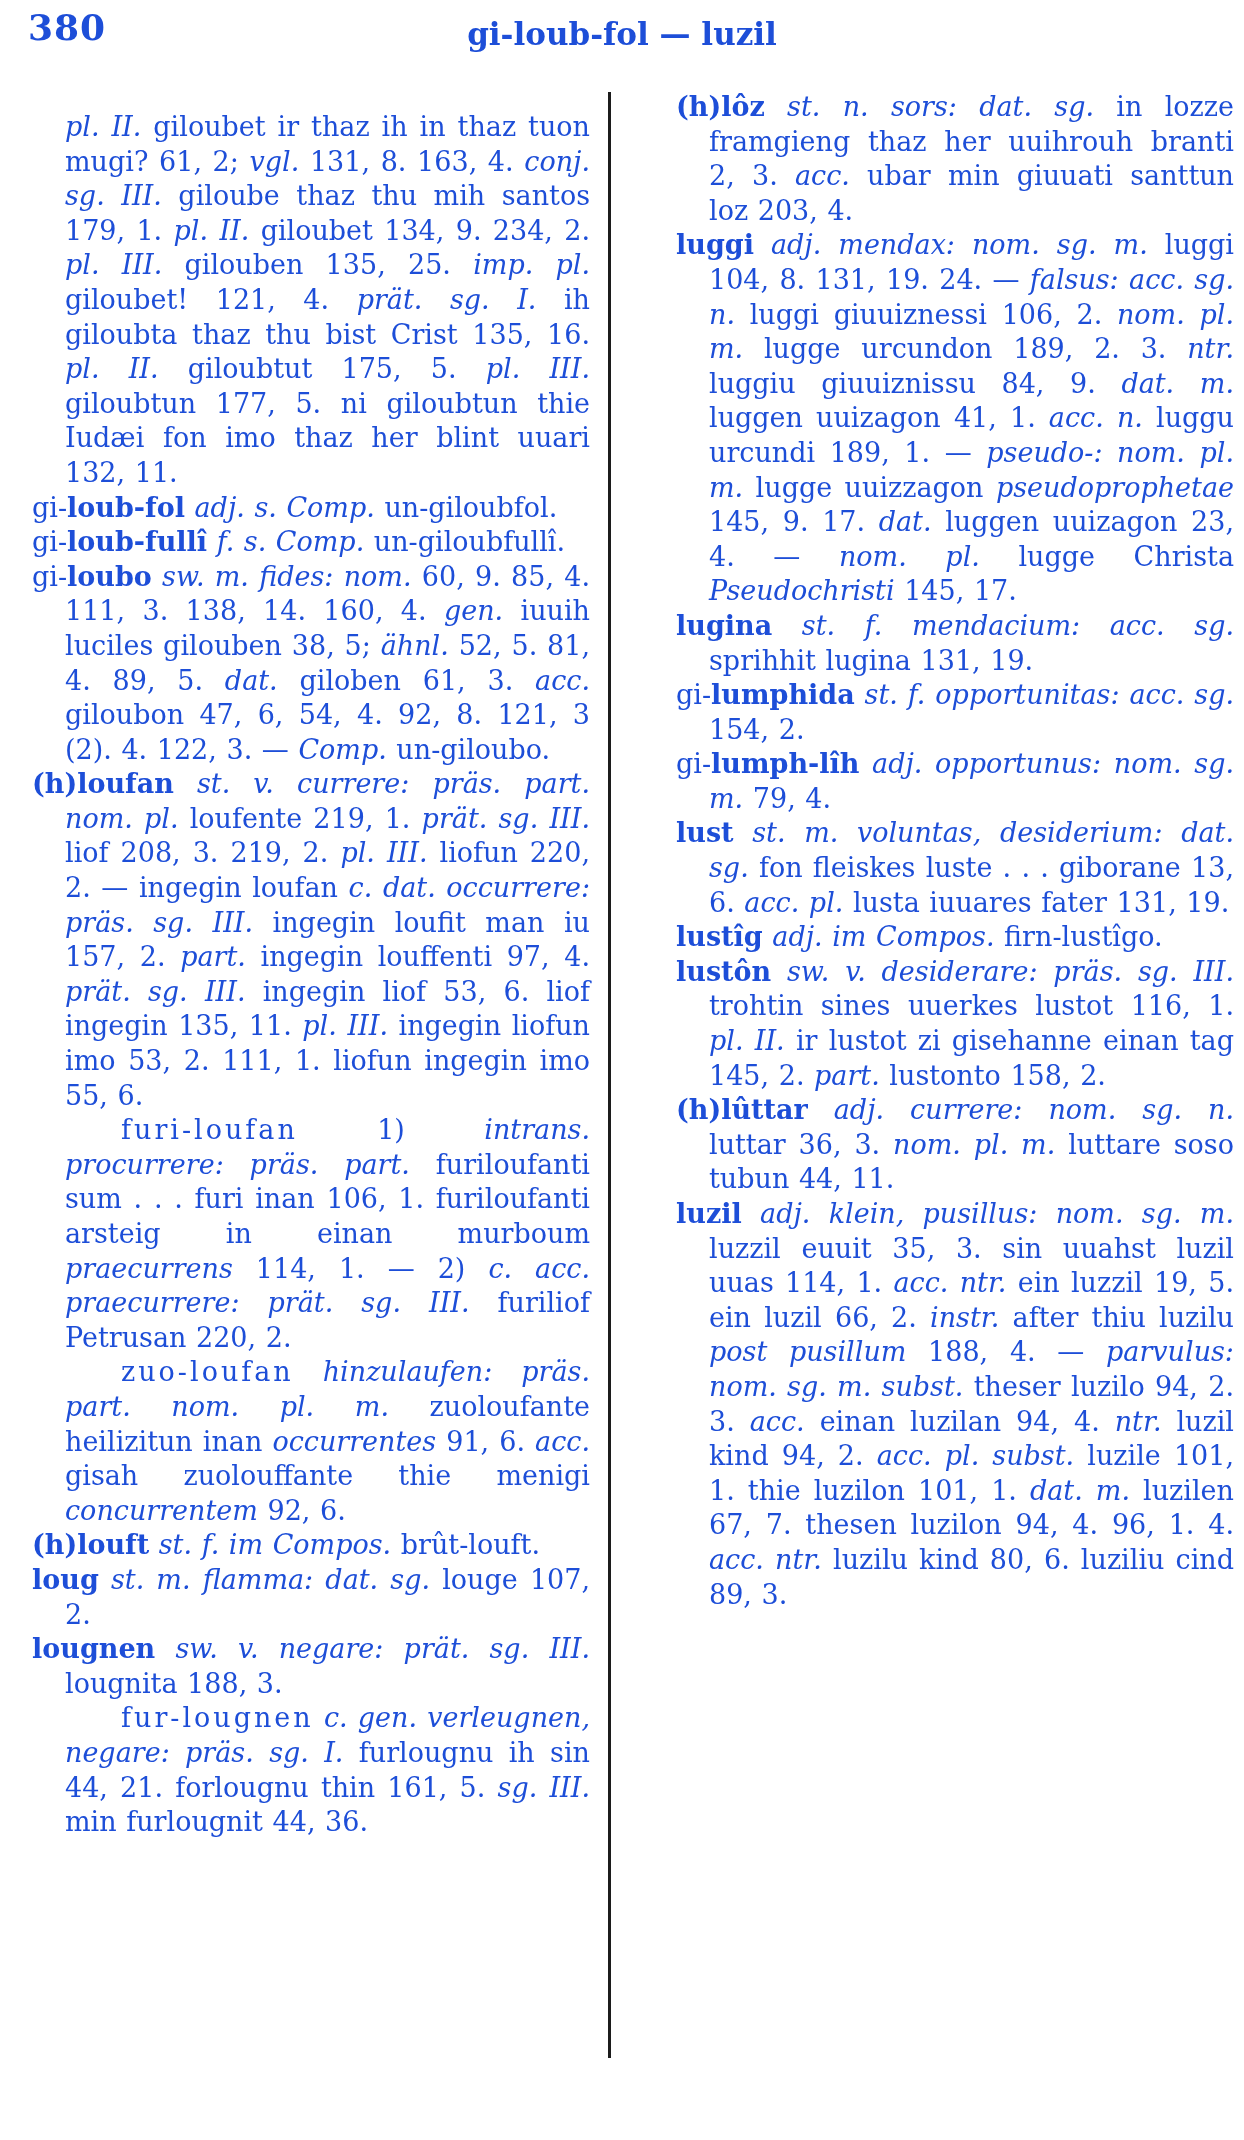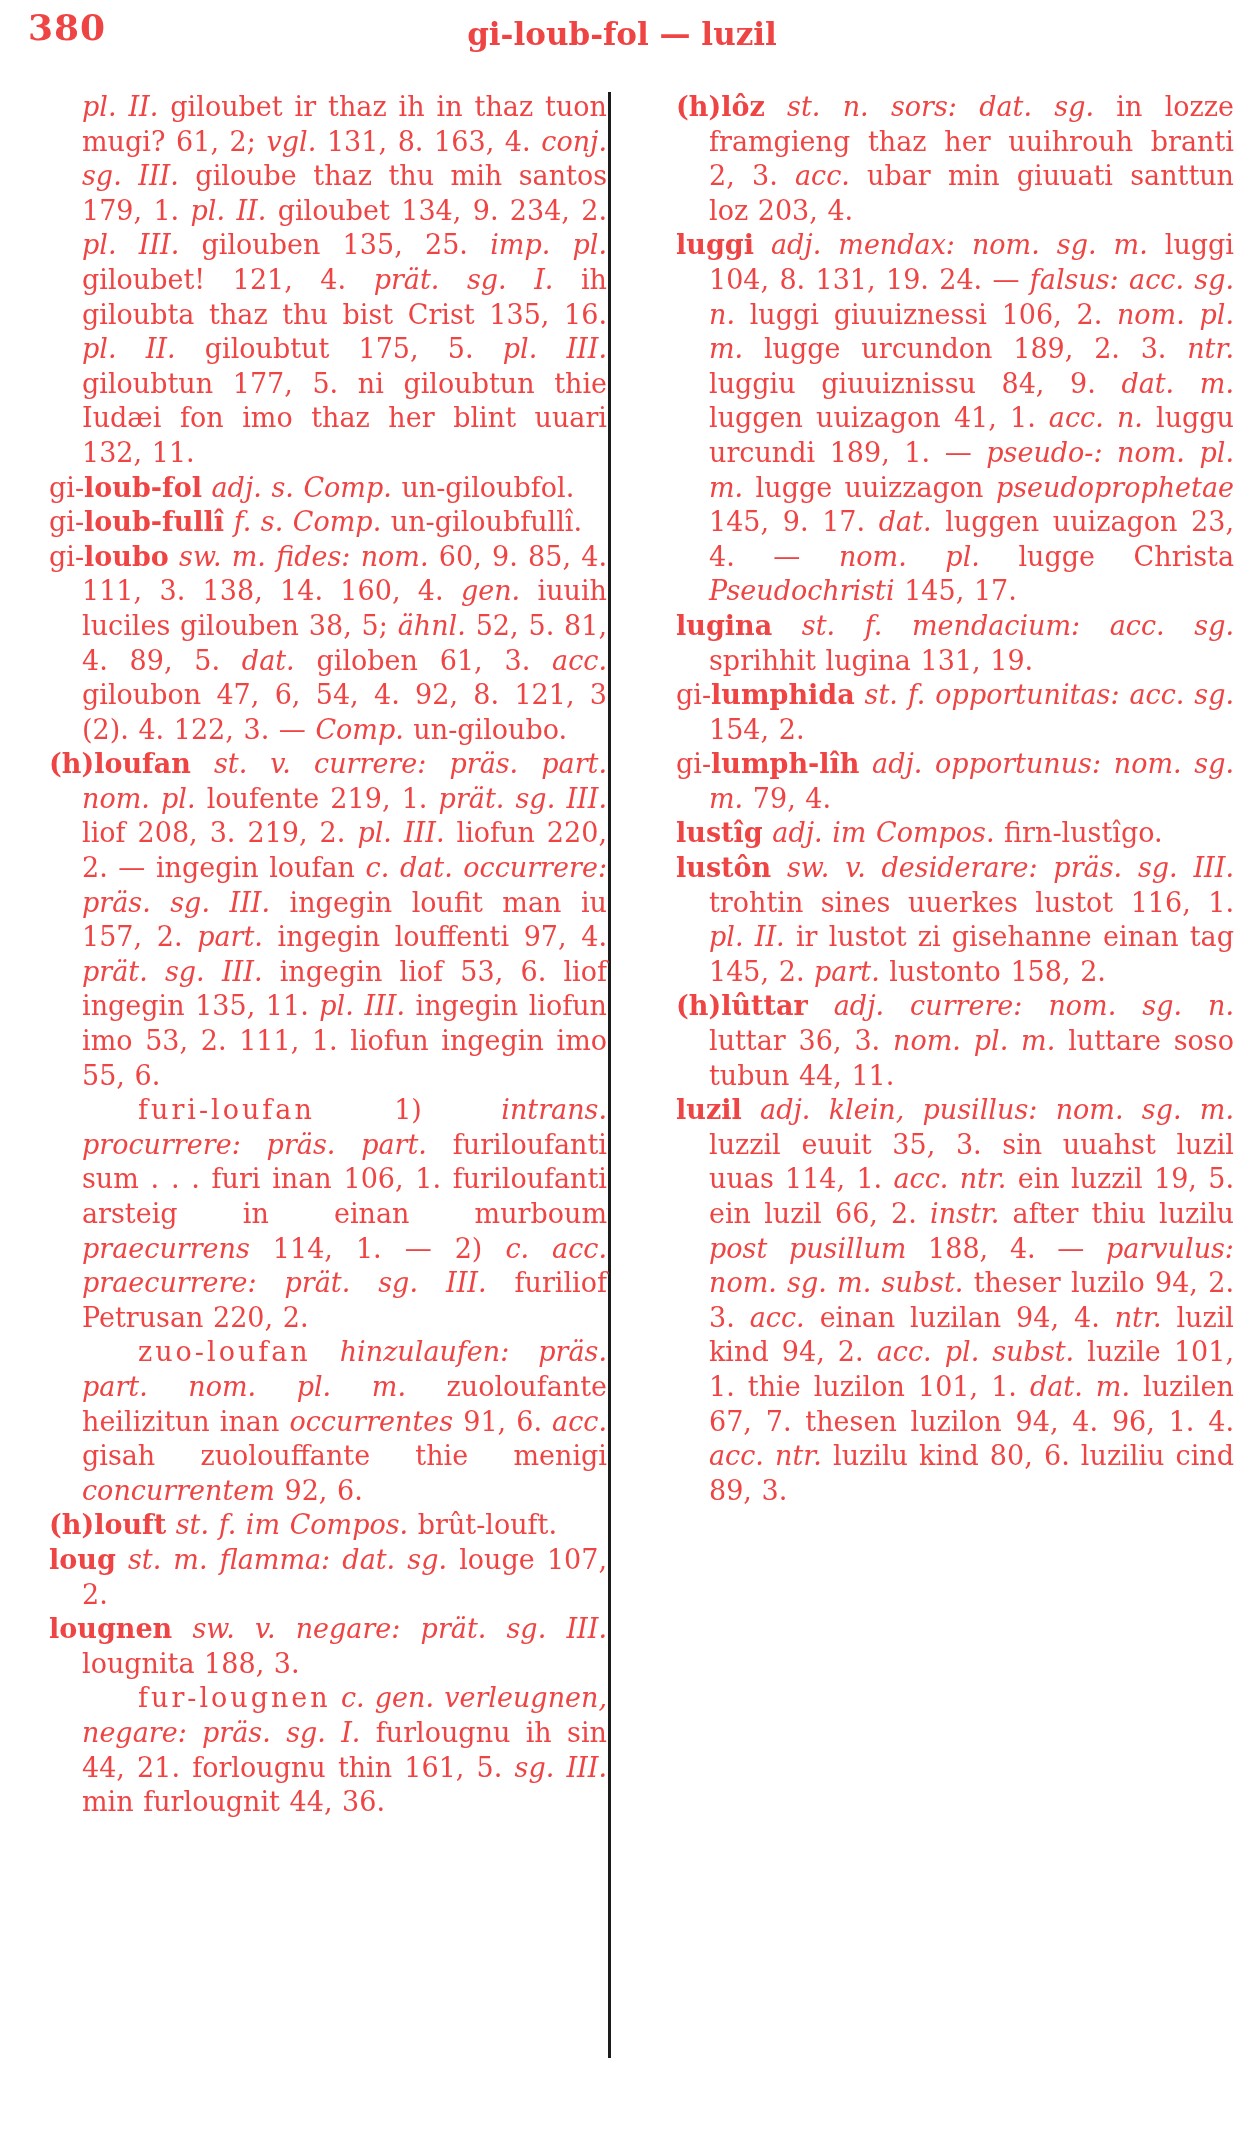--- a/index.html
+++ b/index.html
@@ -5,38 +5,38 @@
   html,body{
     margin:0;padding:0;
     width:1244px;height:2140px;
     background:#ffffff;
     overflow:hidden;
   }
   .page{
     position:relative;
     width:1244px;height:2140px;
     font-family:"DejaVu Serif", serif;
-    color:#ef4444;
+    color:#1d4ed8;
     border-radius:17px;
   }
   .page-number{
     position:absolute;left:28px;top:6px;
     font-size:36px;font-weight:bold;letter-spacing:1px;
   }
   .running-title{
     position:absolute;left:0;top:16px;width:1244px;
     text-align:center;font-size:31px;font-weight:bold;
   }
   .column{
     position:absolute;top:90px;width:558px;
     font-size:27px;line-height:34.6px;
     text-align:justify;
     word-spacing:1px;
   }
-  .col-left{left:49px;}
+  .col-left{left:32px;margin-top:20px;}
   .col-right{left:676px;}
   .divider{
     position:absolute;left:608px;top:92px;
     width:3px;height:1966px;background:#1c1c1c;
   }
   p.para{margin:0;padding-left:33px;text-indent:0;}
   p.entry{text-indent:-33px;}
   p.sub{text-indent:56px;}
   .s-r{font-style:normal;font-weight:normal;}
   .s-b{font-weight:bold;}
@@ -65,18 +65,19 @@
       <p class="para entry"><span class="s-b">lougnen</span><span class="s-i"> sw. v. negare: prät. sg. III.</span><span class="s-r"> lougnita 188, 3.</span></p>
       <p class="para sub"><span class="s-sp">fur-lougnen</span><span class="s-i"> c. gen. verleugnen, negare: präs. sg. I.</span><span class="s-r"> furlougnu ih sin 44, 21. forlougnu thin 161, 5. </span><span class="s-i">sg. III.</span><span class="s-r"> min furlougnit 44, 36.</span></p>
     </div>
 
   <div class="column col-right">
       <p class="para entry"><span class="s-b">(h)lôz</span><span class="s-i"> st. n. sors: dat. sg.</span><span class="s-r"> in lozze framgieng thaz her uuihrouh branti 2, 3. </span><span class="s-i">acc.</span><span class="s-r"> ubar min giuuati santtun loz 203, 4.</span></p>
       <p class="para entry"><span class="s-b">luggi</span><span class="s-i"> adj. mendax: nom. sg. m.</span><span class="s-r"> luggi 104, 8. 131, 19. 24. — </span><span class="s-i">falsus: acc. sg. n.</span><span class="s-r"> luggi giuuiznessi 106, 2. </span><span class="s-i">nom. pl. m.</span><span class="s-r"> lugge urcundon 189, 2. 3. </span><span class="s-i">ntr.</span><span class="s-r"> luggiu giuuiznissu 84, 9. </span><span class="s-i">dat. m.</span><span class="s-r"> luggen uuizagon 41, 1. </span><span class="s-i">acc. n.</span><span class="s-r"> luggu urcundi 189, 1. — </span><span class="s-i">pseudo-: nom. pl. m.</span><span class="s-r"> lugge uuizzagon </span><span class="s-i">pseudoprophetae</span><span class="s-r"> 145, 9. 17. </span><span class="s-i">dat.</span><span class="s-r"> luggen uuizagon 23, 4. — </span><span class="s-i">nom. pl.</span><span class="s-r"> lugge Christa </span><span class="s-i">Pseudochristi</span><span class="s-r"> 145, 17.</span></p>
       <p class="para entry"><span class="s-b">lugina</span><span class="s-i"> st. f. mendacium: acc. sg.</span><span class="s-r"> sprihhit lugina 131, 19.</span></p>
       <p class="para entry"><span class="s-r">gi-</span><span class="s-b">lumphida</span><span class="s-i"> st. f. opportunitas: acc. sg.</span><span class="s-r"> 154, 2.</span></p>
       <p class="para entry"><span class="s-r">gi-</span><span class="s-b">lumph-lîh</span><span class="s-i"> adj. opportunus: nom. sg. m.</span><span class="s-r"> 79, 4.</span></p>
+      <p class="para entry"><span class="s-b">lust</span><span class="s-i"> st. m. voluntas, desiderium: dat. sg.</span><span class="s-r"> fon fleiskes luste . . . giborane 13, 6. </span><span class="s-i">acc. pl.</span><span class="s-r"> lusta iuuares fater 131, 19.</span></p>
       <p class="para entry"><span class="s-b">lustîg</span><span class="s-i"> adj. im Compos.</span><span class="s-r"> firn-lustîgo.</span></p>
       <p class="para entry"><span class="s-b">lustôn</span><span class="s-i"> sw. v. desiderare: präs. sg. III.</span><span class="s-r"> trohtin sines uuerkes lustot 116, 1. </span><span class="s-i">pl. II.</span><span class="s-r"> ir lustot zi gisehanne einan tag 145, 2. </span><span class="s-i">part.</span><span class="s-r"> lustonto 158, 2.</span></p>
       <p class="para entry"><span class="s-b">(h)lûttar</span><span class="s-i"> adj. currere: nom. sg. n.</span><span class="s-r"> luttar 36, 3. </span><span class="s-i">nom. pl. m.</span><span class="s-r"> luttare soso tubun 44, 11.</span></p>
       <p class="para entry"><span class="s-b">luzil</span><span class="s-i"> adj. klein, pusillus: nom. sg. m.</span><span class="s-r"> luzzil euuit 35, 3. sin uuahst luzil uuas 114, 1. </span><span class="s-i">acc. ntr.</span><span class="s-r"> ein luzzil 19, 5. ein luzil 66, 2. </span><span class="s-i">instr.</span><span class="s-r"> after thiu luzilu </span><span class="s-i">post pusillum</span><span class="s-r"> 188, 4. — </span><span class="s-i">parvulus: nom. sg. m. subst.</span><span class="s-r"> theser luzilo 94, 2. 3. </span><span class="s-i">acc.</span><span class="s-r"> einan luzilan 94, 4. </span><span class="s-i">ntr.</span><span class="s-r"> luzil kind 94, 2. </span><span class="s-i">acc. pl. subst.</span><span class="s-r"> luzile 101, 1. thie luzilon 101, 1. </span><span class="s-i">dat. m.</span><span class="s-r"> luzilen 67, 7. thesen luzilon 94, 4. 96, 1. 4. </span><span class="s-i">acc. ntr.</span><span class="s-r"> luzilu kind 80, 6. luziliu cind 89, 3.</span></p>
     </div>
 </div>
 
 </body></html>

